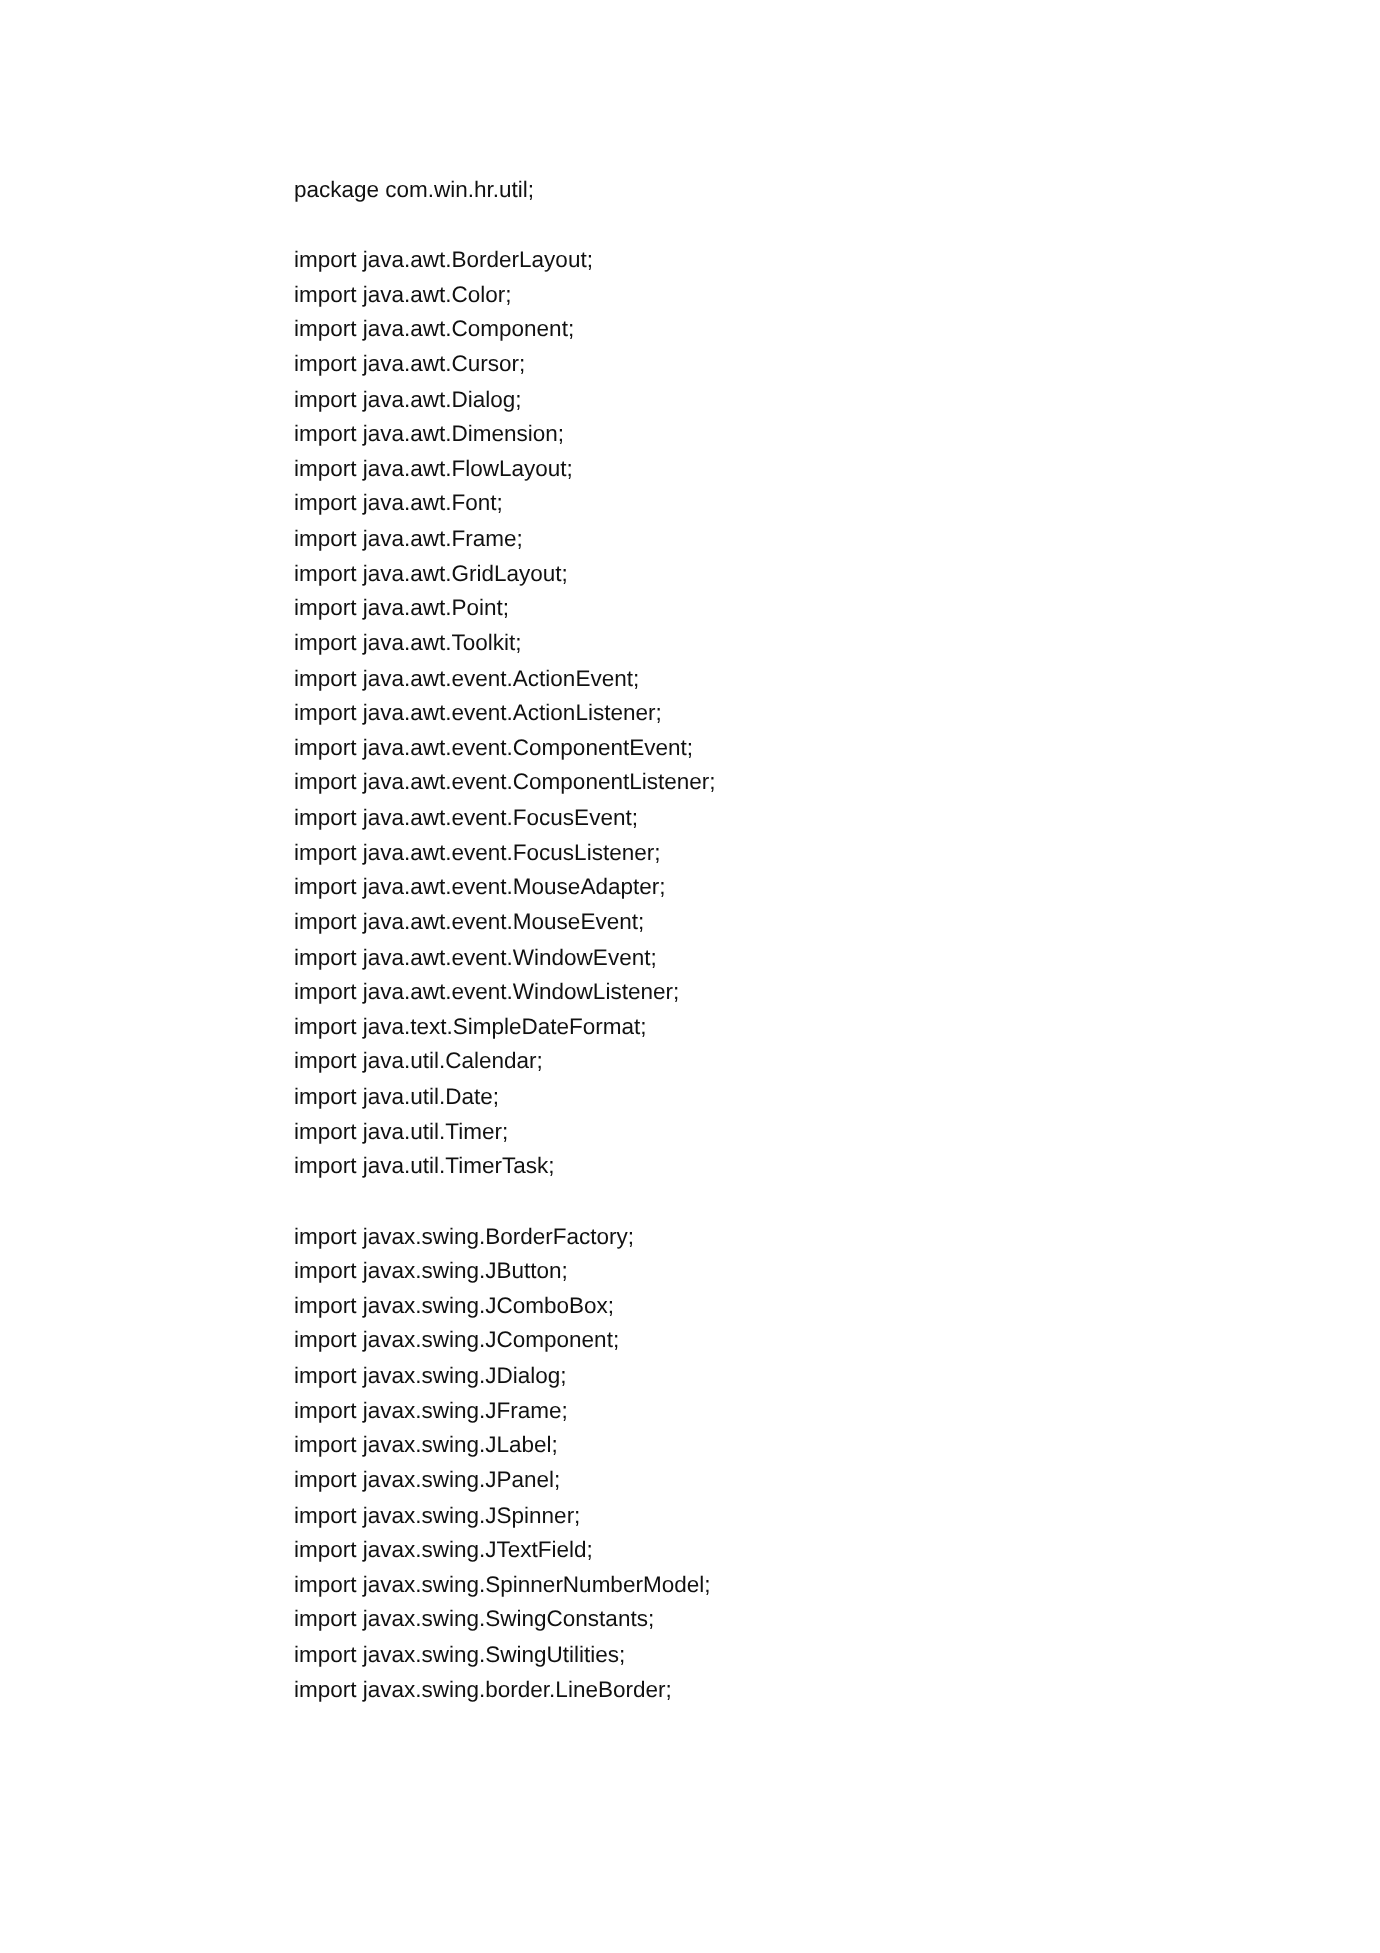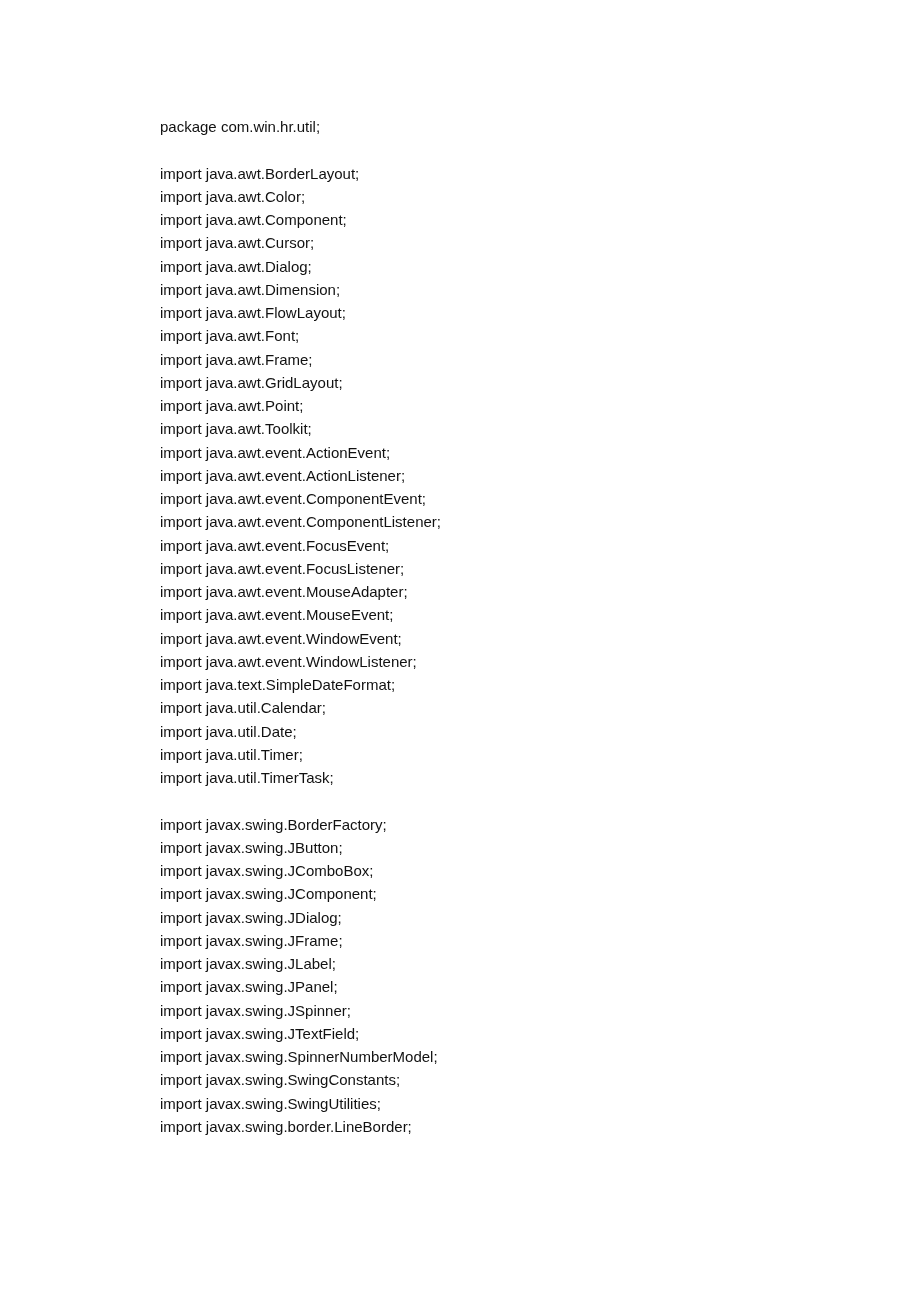--- a/index.html
+++ b/index.html
@@ -15,20 +15,21 @@
       color: #111;
       padding: 115px 0 0 160px;
       width: 920px;
     }
     .code-block {
       white-space: pre;
       font-family: "Segoe UI", -apple-system, BlinkMacSystemFont, Arial, sans-serif;
     }
     .code-line {
       display: block;
+      margin-left: 36px;
     }
     .blank-line {
       display: block;
       height: 1.55em;
     }
   </style>
 </head>
 <body>
 
 <div class="code-block" id="code-container"><span class="code-line">package com.win.hr.util;</span><span class="blank-line"></span><span class="code-line">import java.awt.BorderLayout;</span><span class="code-line">import java.awt.Color;</span><span class="code-line">import java.awt.Component;</span><span class="code-line">import java.awt.Cursor;</span><span class="code-line">import java.awt.Dialog;</span><span class="code-line">import java.awt.Dimension;</span><span class="code-line">import java.awt.FlowLayout;</span><span class="code-line">import java.awt.Font;</span><span class="code-line">import java.awt.Frame;</span><span class="code-line">import java.awt.GridLayout;</span><span class="code-line">import java.awt.Point;</span><span class="code-line">import java.awt.Toolkit;</span><span class="code-line">import java.awt.event.ActionEvent;</span><span class="code-line">import java.awt.event.ActionListener;</span><span class="code-line">import java.awt.event.ComponentEvent;</span><span class="code-line">import java.awt.event.ComponentListener;</span><span class="code-line">import java.awt.event.FocusEvent;</span><span class="code-line">import java.awt.event.FocusListener;</span><span class="code-line">import java.awt.event.MouseAdapter;</span><span class="code-line">import java.awt.event.MouseEvent;</span><span class="code-line">import java.awt.event.WindowEvent;</span><span class="code-line">import java.awt.event.WindowListener;</span><span class="code-line">import java.text.SimpleDateFormat;</span><span class="code-line">import java.util.Calendar;</span><span class="code-line">import java.util.Date;</span><span class="code-line">import java.util.Timer;</span><span class="code-line">import java.util.TimerTask;</span><span class="blank-line"></span><span class="code-line">import javax.swing.BorderFactory;</span><span class="code-line">import javax.swing.JButton;</span><span class="code-line">import javax.swing.JComboBox;</span><span class="code-line">import javax.swing.JComponent;</span><span class="code-line">import javax.swing.JDialog;</span><span class="code-line">import javax.swing.JFrame;</span><span class="code-line">import javax.swing.JLabel;</span><span class="code-line">import javax.swing.JPanel;</span><span class="code-line">import javax.swing.JSpinner;</span><span class="code-line">import javax.swing.JTextField;</span><span class="code-line">import javax.swing.SpinnerNumberModel;</span><span class="code-line">import javax.swing.SwingConstants;</span><span class="code-line">import javax.swing.SwingUtilities;</span><span class="code-line">import javax.swing.border.LineBorder;</span></div>

